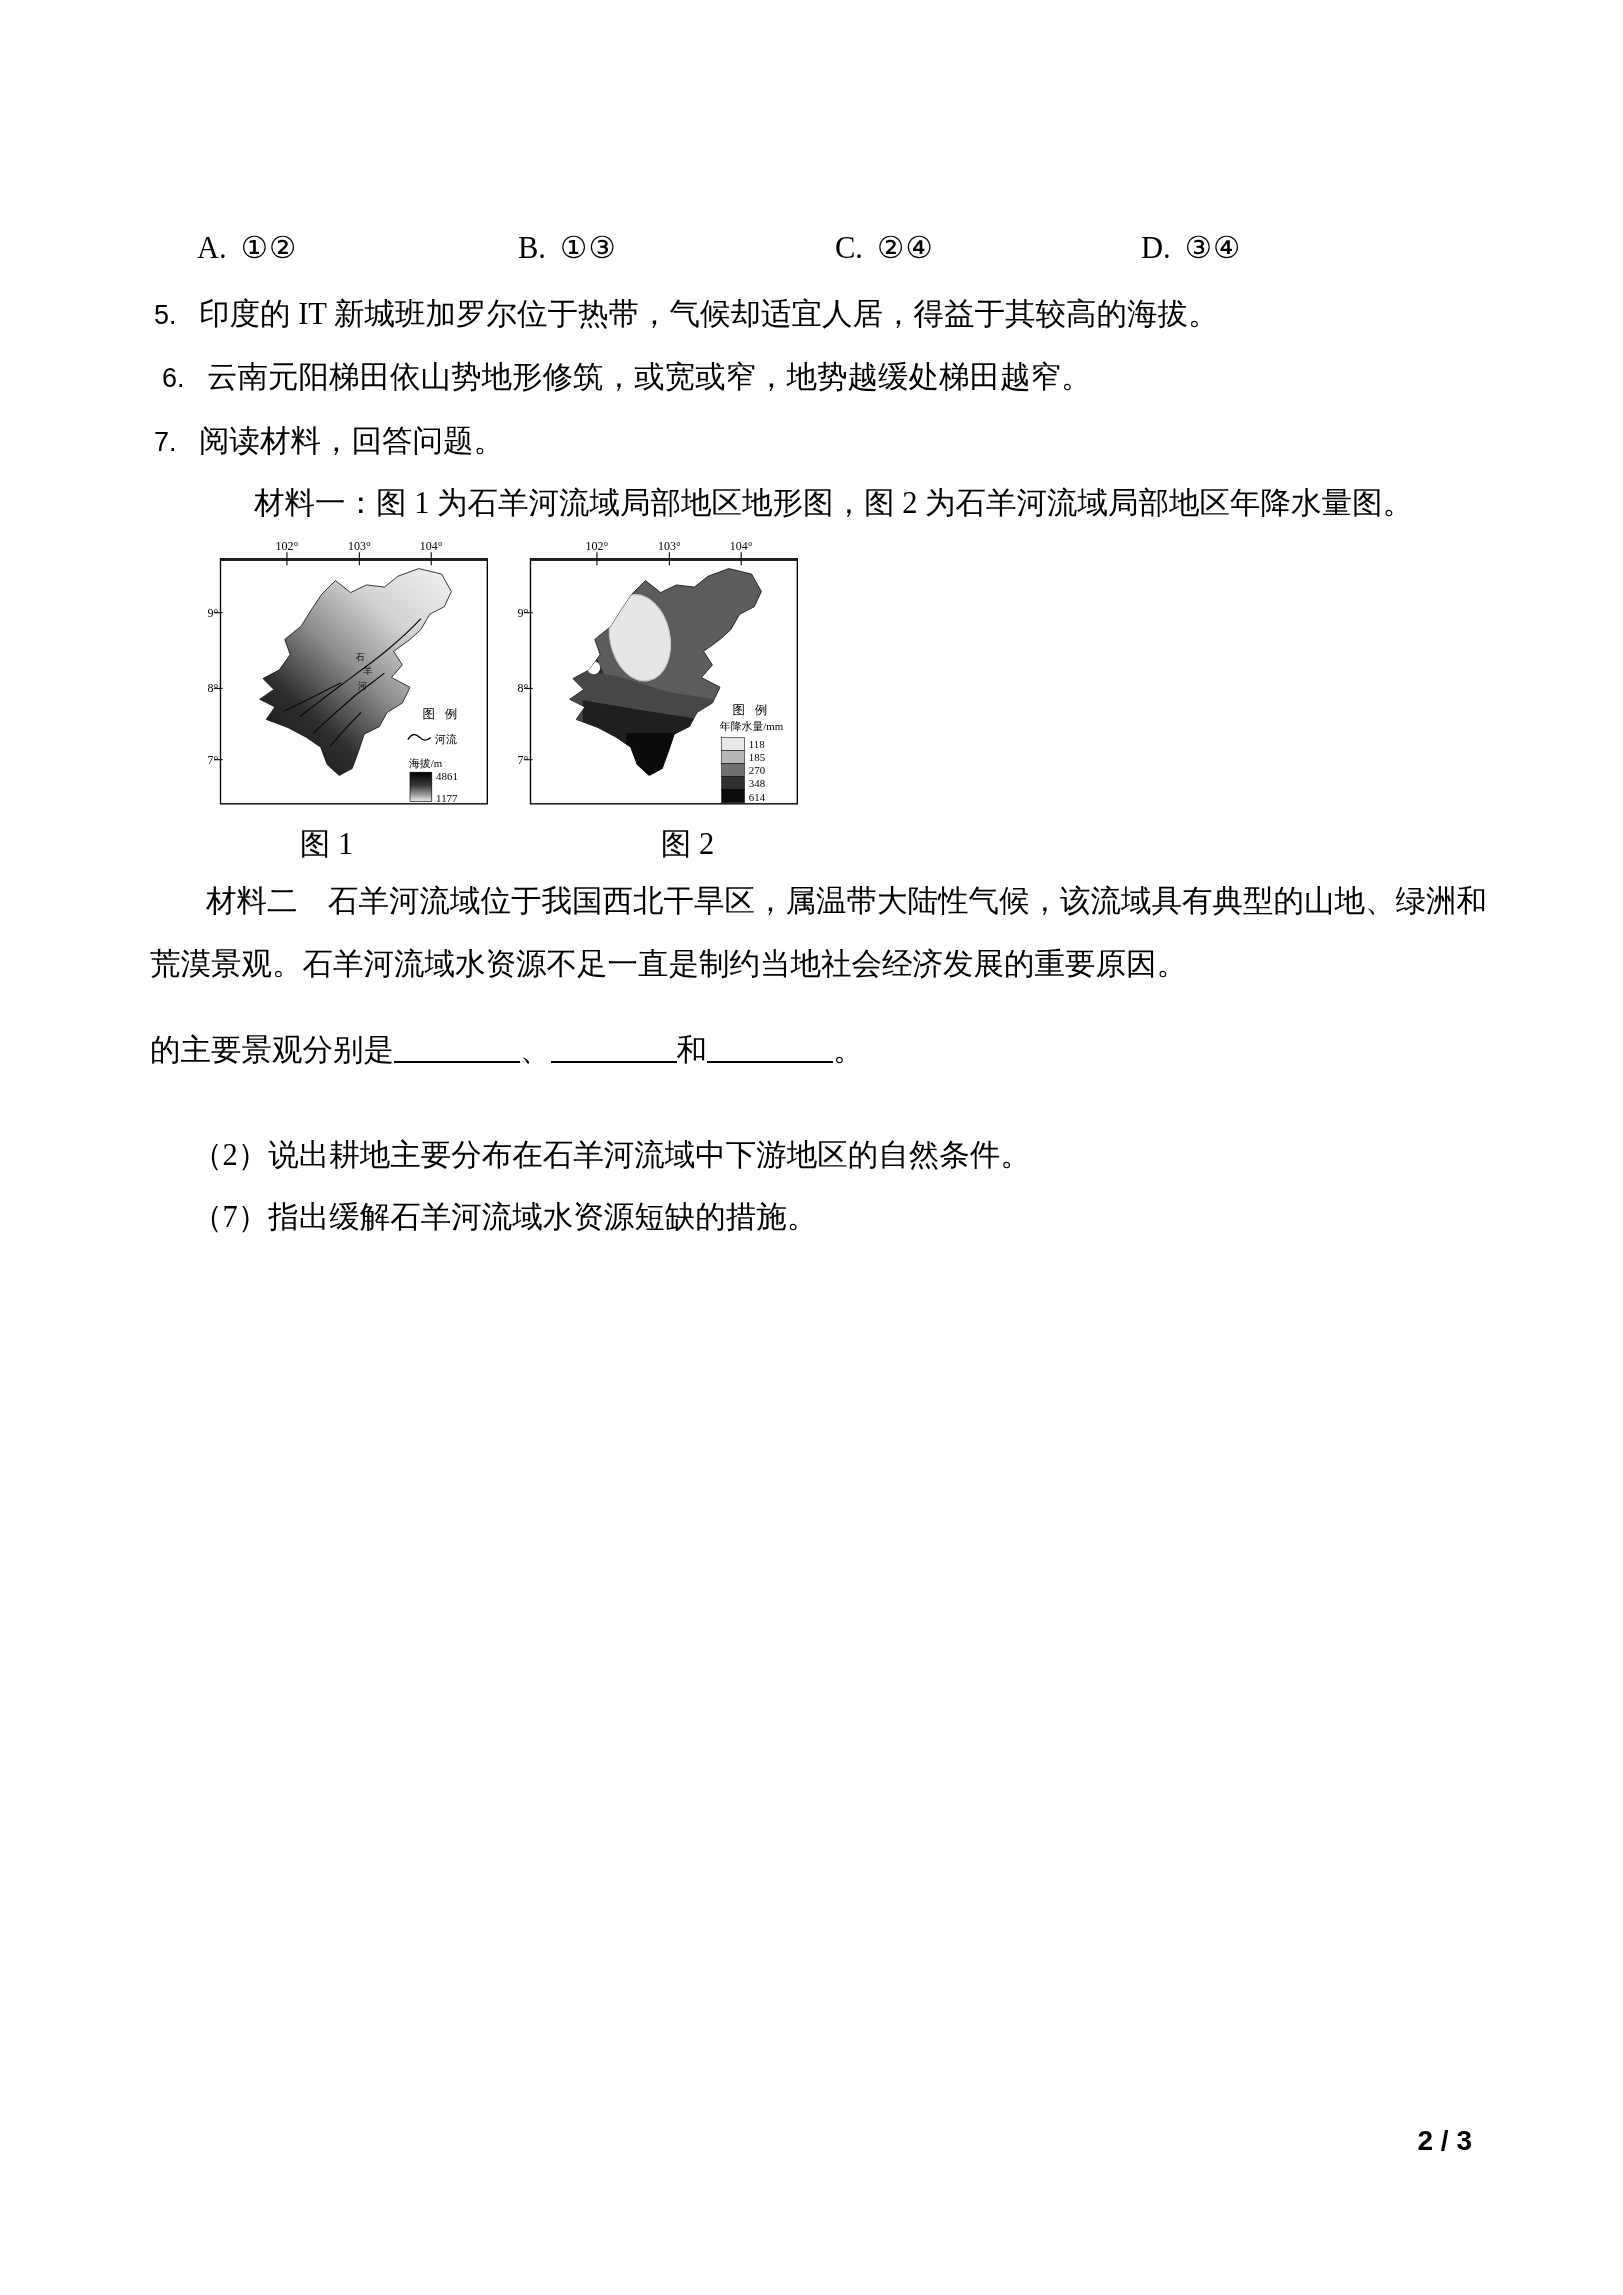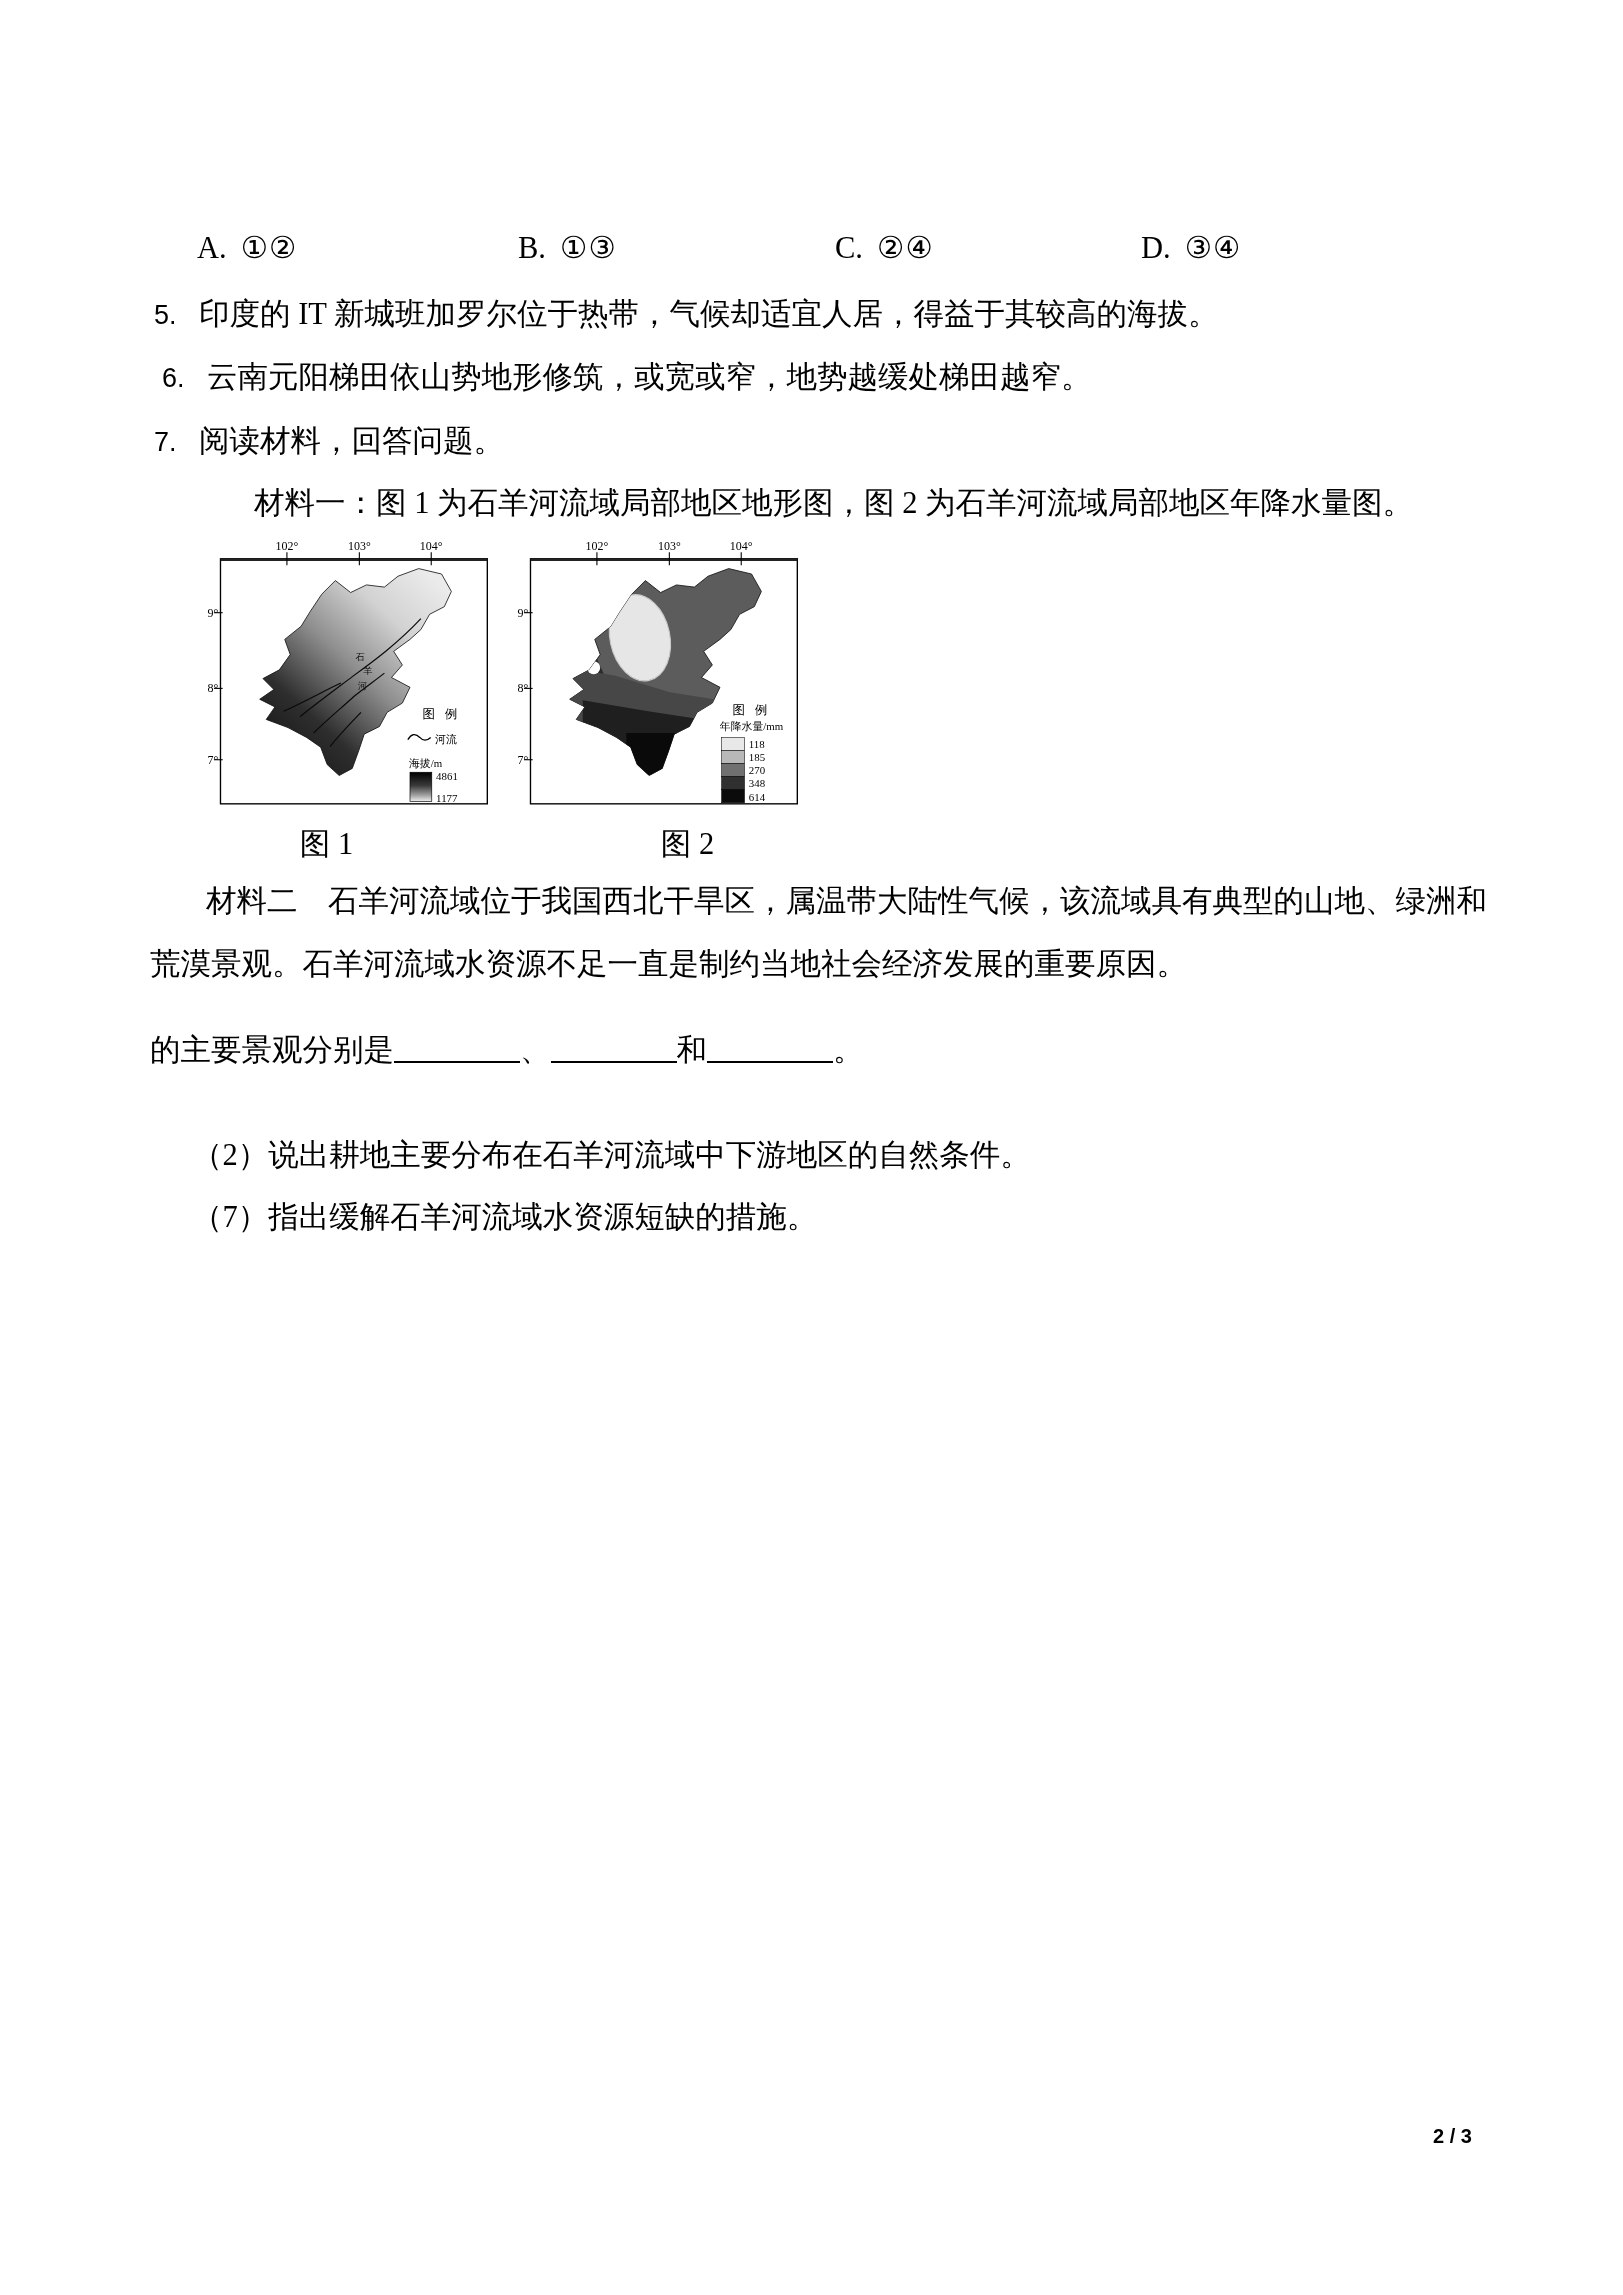--- a/index.html
+++ b/index.html
@@ -9,21 +9,21 @@
   .num{display:inline-block;width:45px;font-family:"Liberation Sans","DejaVu Sans",sans-serif;
        font-size:27px;}
   .opt{position:absolute;top:0;white-space:pre;}
   .opt-label{font-family:"Liberation Serif","DejaVu Serif",serif;margin-right:14px;}
   .circled{font-family:"DejaVu Sans",sans-serif;letter-spacing:1.1px;}
   .blank{display:inline-block;border-bottom:2.2px solid #000;height:26px;vertical-align:-3.3px;}
   .blank-long{width:467px;}
   .blank-short{width:126px;}
   .caption{position:absolute;font-size:30.5px;text-align:center;width:93px;}
   .pagenum{position:absolute;top:2125px;left:1352px;width:120px;text-align:right;
-           font-family:"Liberation Sans","DejaVu Sans",sans-serif;font-size:20px;font-weight:bold;}
+           font-family:"Liberation Sans","DejaVu Sans",sans-serif;font-size:28px;font-weight:bold;}
   svg{position:absolute;}
   svg text{font-family:"Liberation Serif","DejaVu Serif","DejaVu Sans",serif;fill:#000;}
   .tick-label{font-size:22px;}
   .legend-title{font-size:23px;letter-spacing:6px;}
   .legend-text{font-size:20px;}
   .river-char{font-size:17px;fill:#111;}
 </style>
 </head>
 <body>
 

